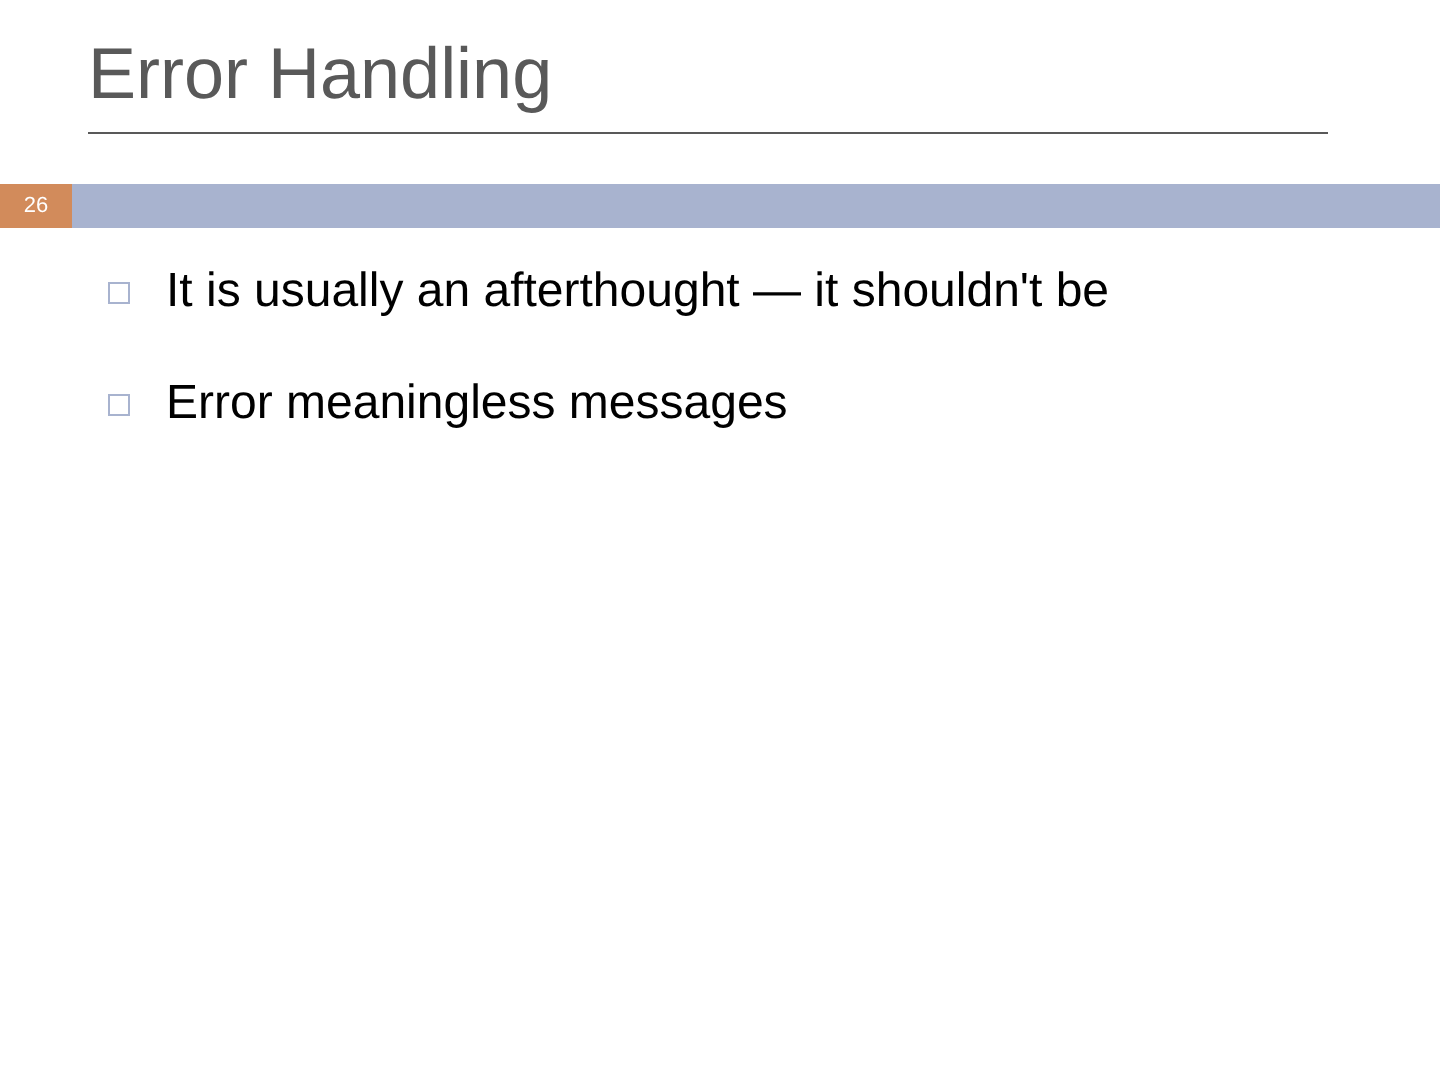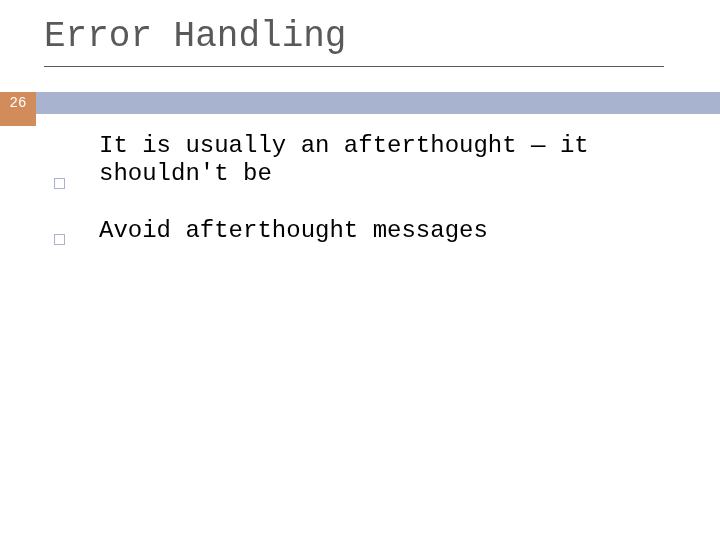--- a/index.html
+++ b/index.html
@@ -9,21 +9,20 @@
     height: 540px;
     background: #ffffff;
     font-family: Arial, Helvetica, sans-serif;
     overflow: hidden;
   }
   .slide {
     position: relative;
     width: 720px;
     height: 540px;
     box-sizing: border-box;
-    font-family: Liberation Mono, monospace;
   }
   .title {
     position: absolute;
     left: 44px;
     top: 16px;
     font-size: 36px;
     color: #595959;
     font-weight: 400;
     letter-spacing: 0px;
   }
@@ -41,39 +40,38 @@
     top: 92px;
     width: 720px;
     height: 22px;
     background: #a8b3cf;
   }
   .page-badge {
     position: absolute;
     left: 0;
     top: 92px;
     width: 36px;
-    height: 34px;
+    height: 22px;
     background: #d28b5b;
     color: #ffffff;
-    font-size: 14px;
+    font-size: 11px;
     line-height: 22px;
     text-align: center;
     font-weight: 400;
   }
   .body {
     position: absolute;
     left: 54px;
     top: 132px;
     right: 48px;
   }
   .bullet-row {
     display: flex;
-    align-items: flex-end;
+    align-items: flex-start;
     margin-bottom: 28px;
-    gap: 16px;
   }
   .bullet-marker {
     flex: 0 0 auto;
     width: 11px;
     height: 11px;
     border: 1.6px solid #a8b3cf;
     box-sizing: border-box;
     margin-top: 9px;
     margin-right: 18px;
   }
@@ -101,17 +99,17 @@
 
     <div class="bullet-row">
       <div class="bullet-marker"></div>
       <div class="bullet-text">It is usually an afterthought — it shouldn't be</div>
     </div>
 
 
 
     <div class="bullet-row">
       <div class="bullet-marker"></div>
-      <div class="bullet-text">Avoid afterthought messages</div>
+      <div class="bullet-text">Error meaningless messages</div>
     </div>
 
   </div>
 </div>
 
 </body></html>

